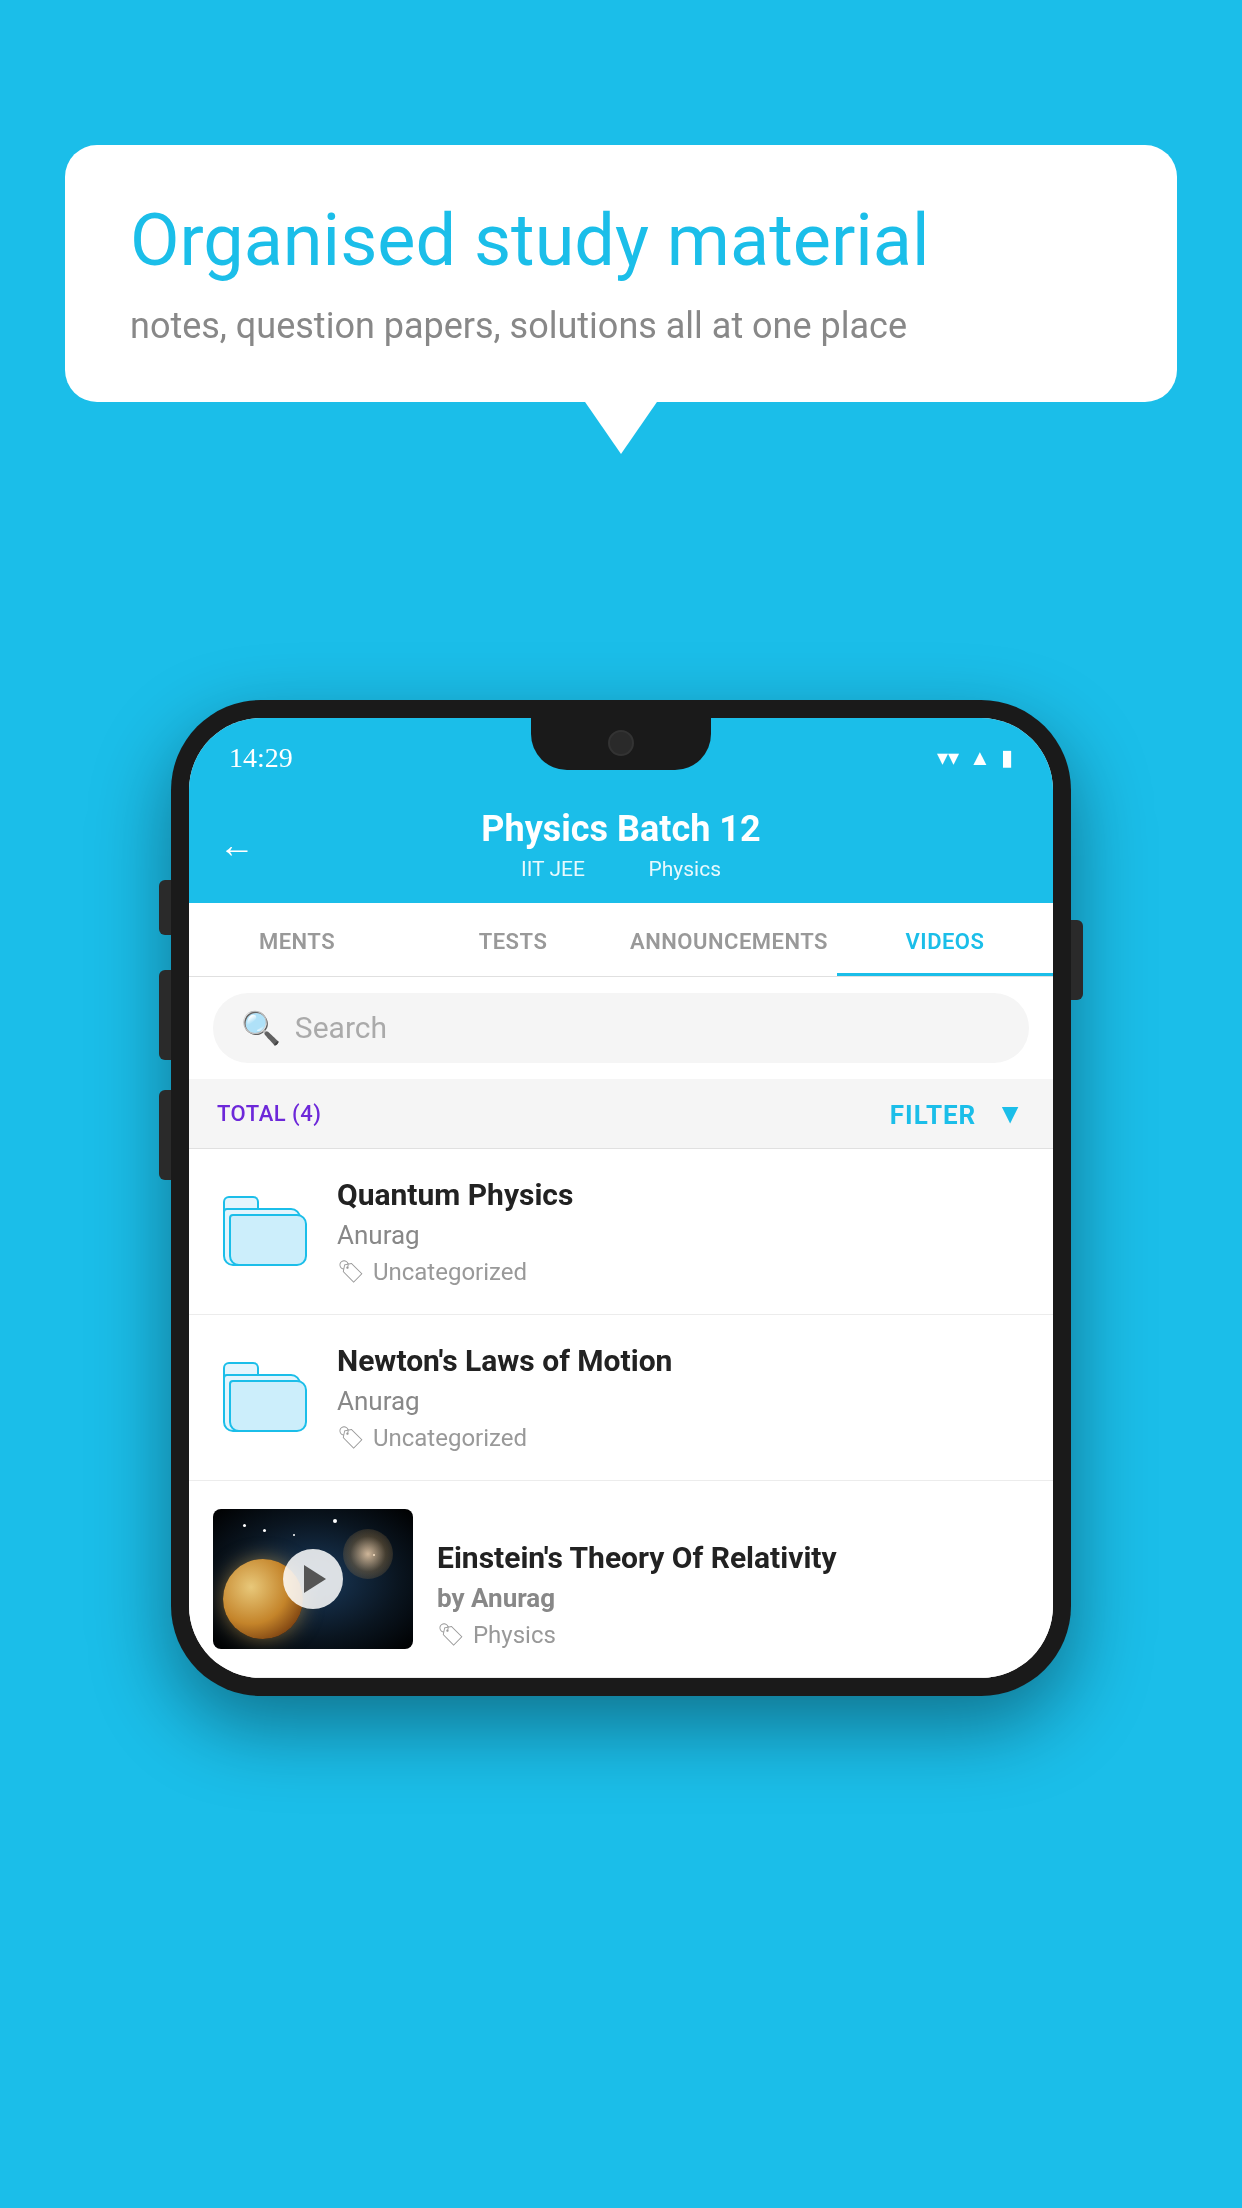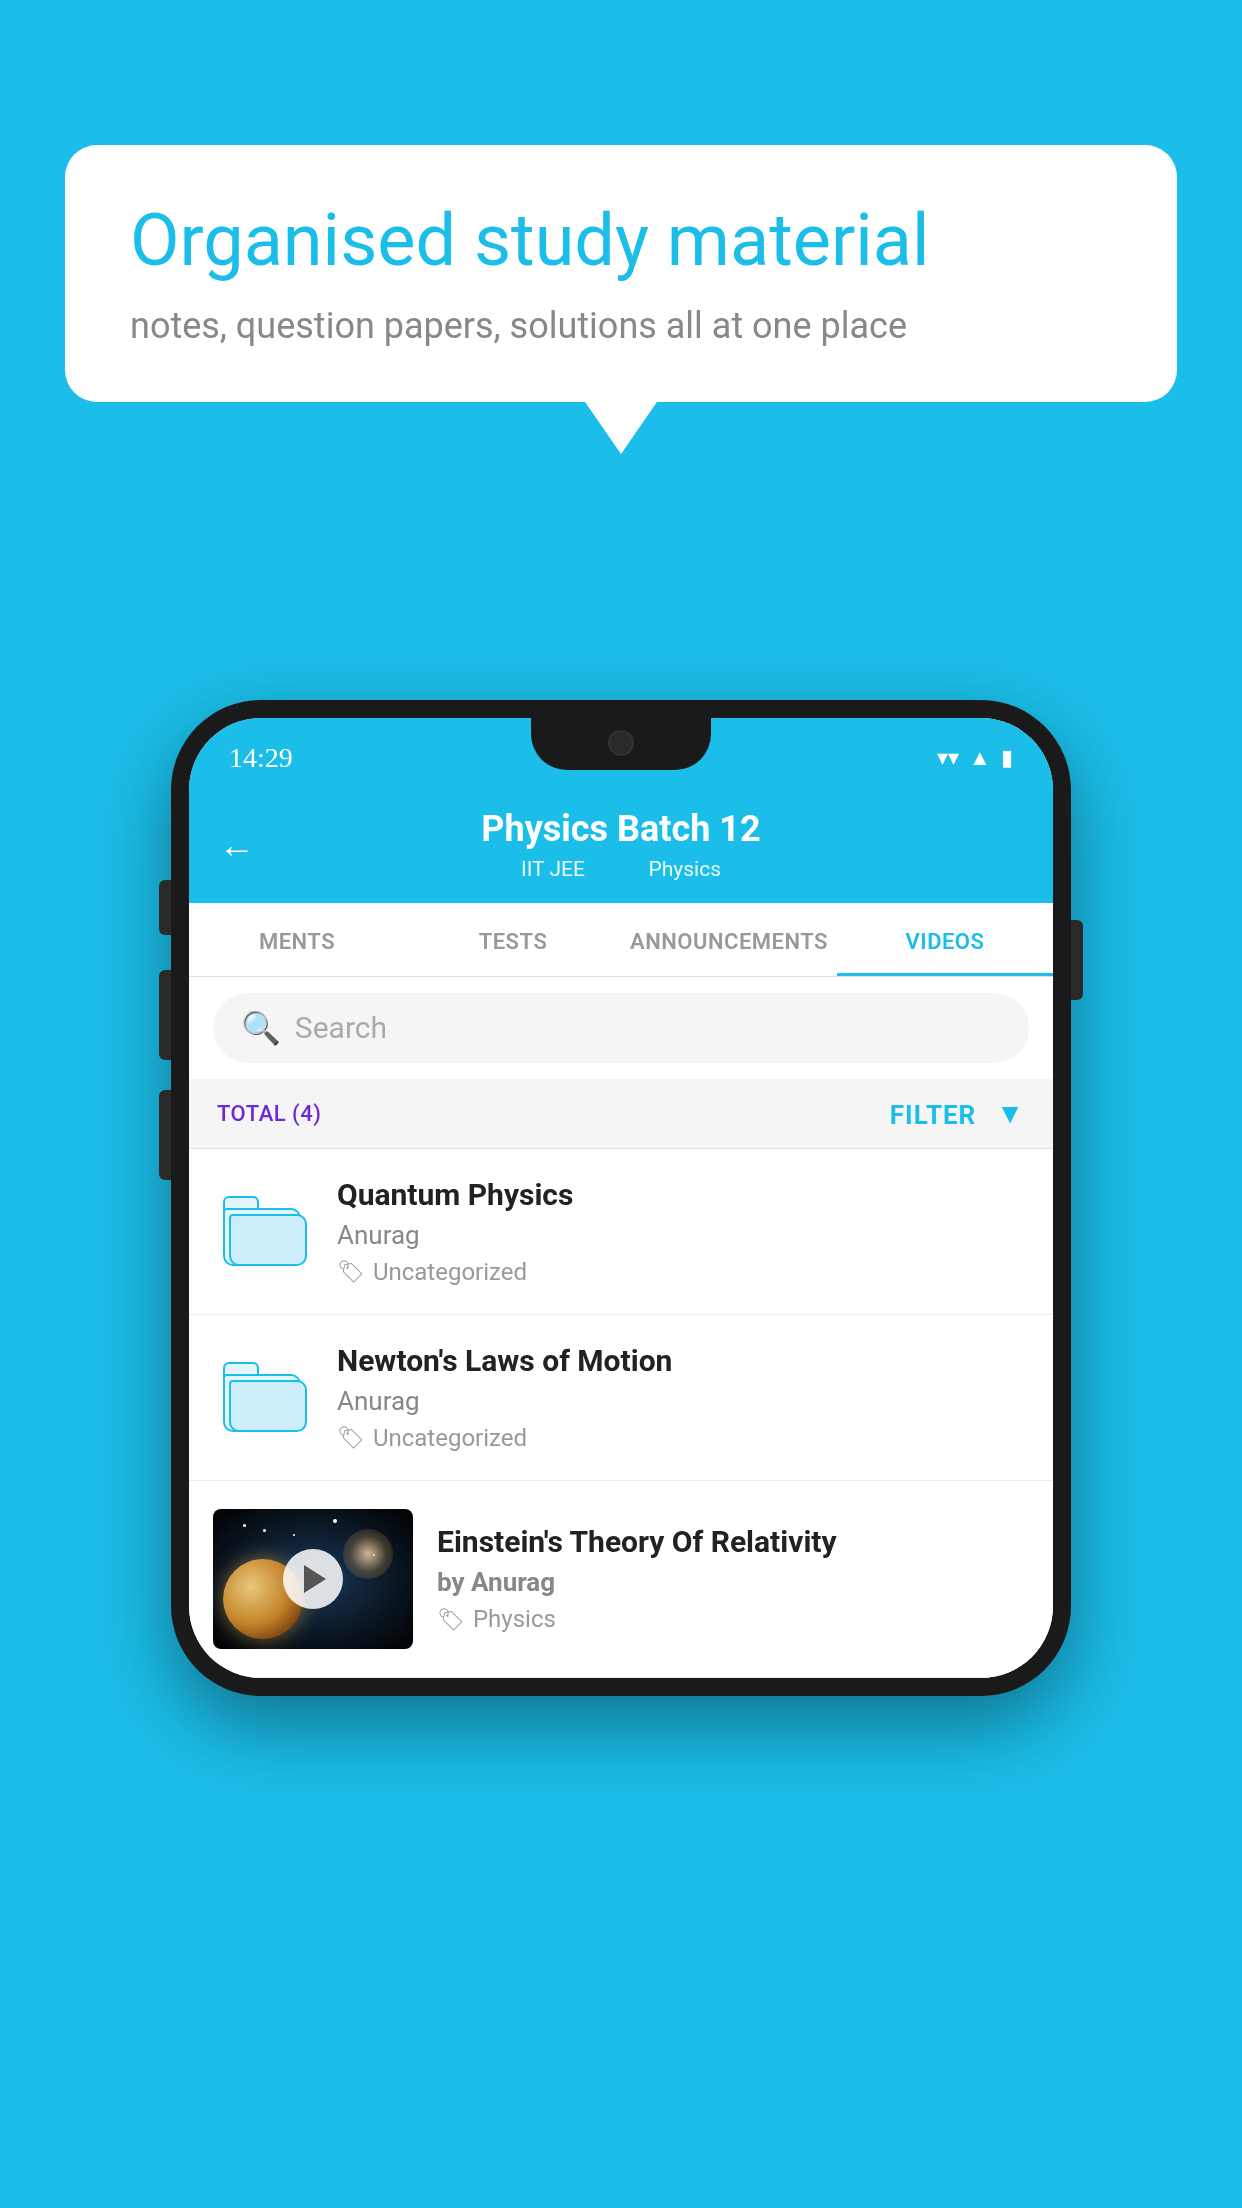--- a/index.html
+++ b/index.html
@@ -577,21 +577,21 @@
           <div class="video-item-info">
             <div class="video-item-title">Newton's Laws of Motion</div>
             <div class="video-item-author">Anurag</div>
             <div class="video-item-tag">
               <span class="tag-icon">🏷</span>
               <span>Uncategorized</span>
             </div>
           </div>
         </div>
 
-        <div class="video-item" style="align-items:center;padding-top:28px;">
+        <div class="video-item" style="align-items:flex-end;padding-top:28px;">
           <div class="video-item-img-thumb">
 
             <div class="thumb-star" style="width:3px;height:3px;top:15px;left:30px;"></div>
             <div class="thumb-star" style="width:2px;height:2px;top:25px;left:80px;"></div>
             <div class="thumb-star" style="width:4px;height:4px;top:10px;left:120px;"></div>
             <div class="thumb-star" style="width:2px;height:2px;top:45px;left:160px;"></div>
             <div class="thumb-star" style="width:3px;height:3px;top:20px;left:50px;"></div>
             <div class="thumb-glow"></div>
             <div class="thumb-planet"></div>
             <div class="thumb-play-btn">

